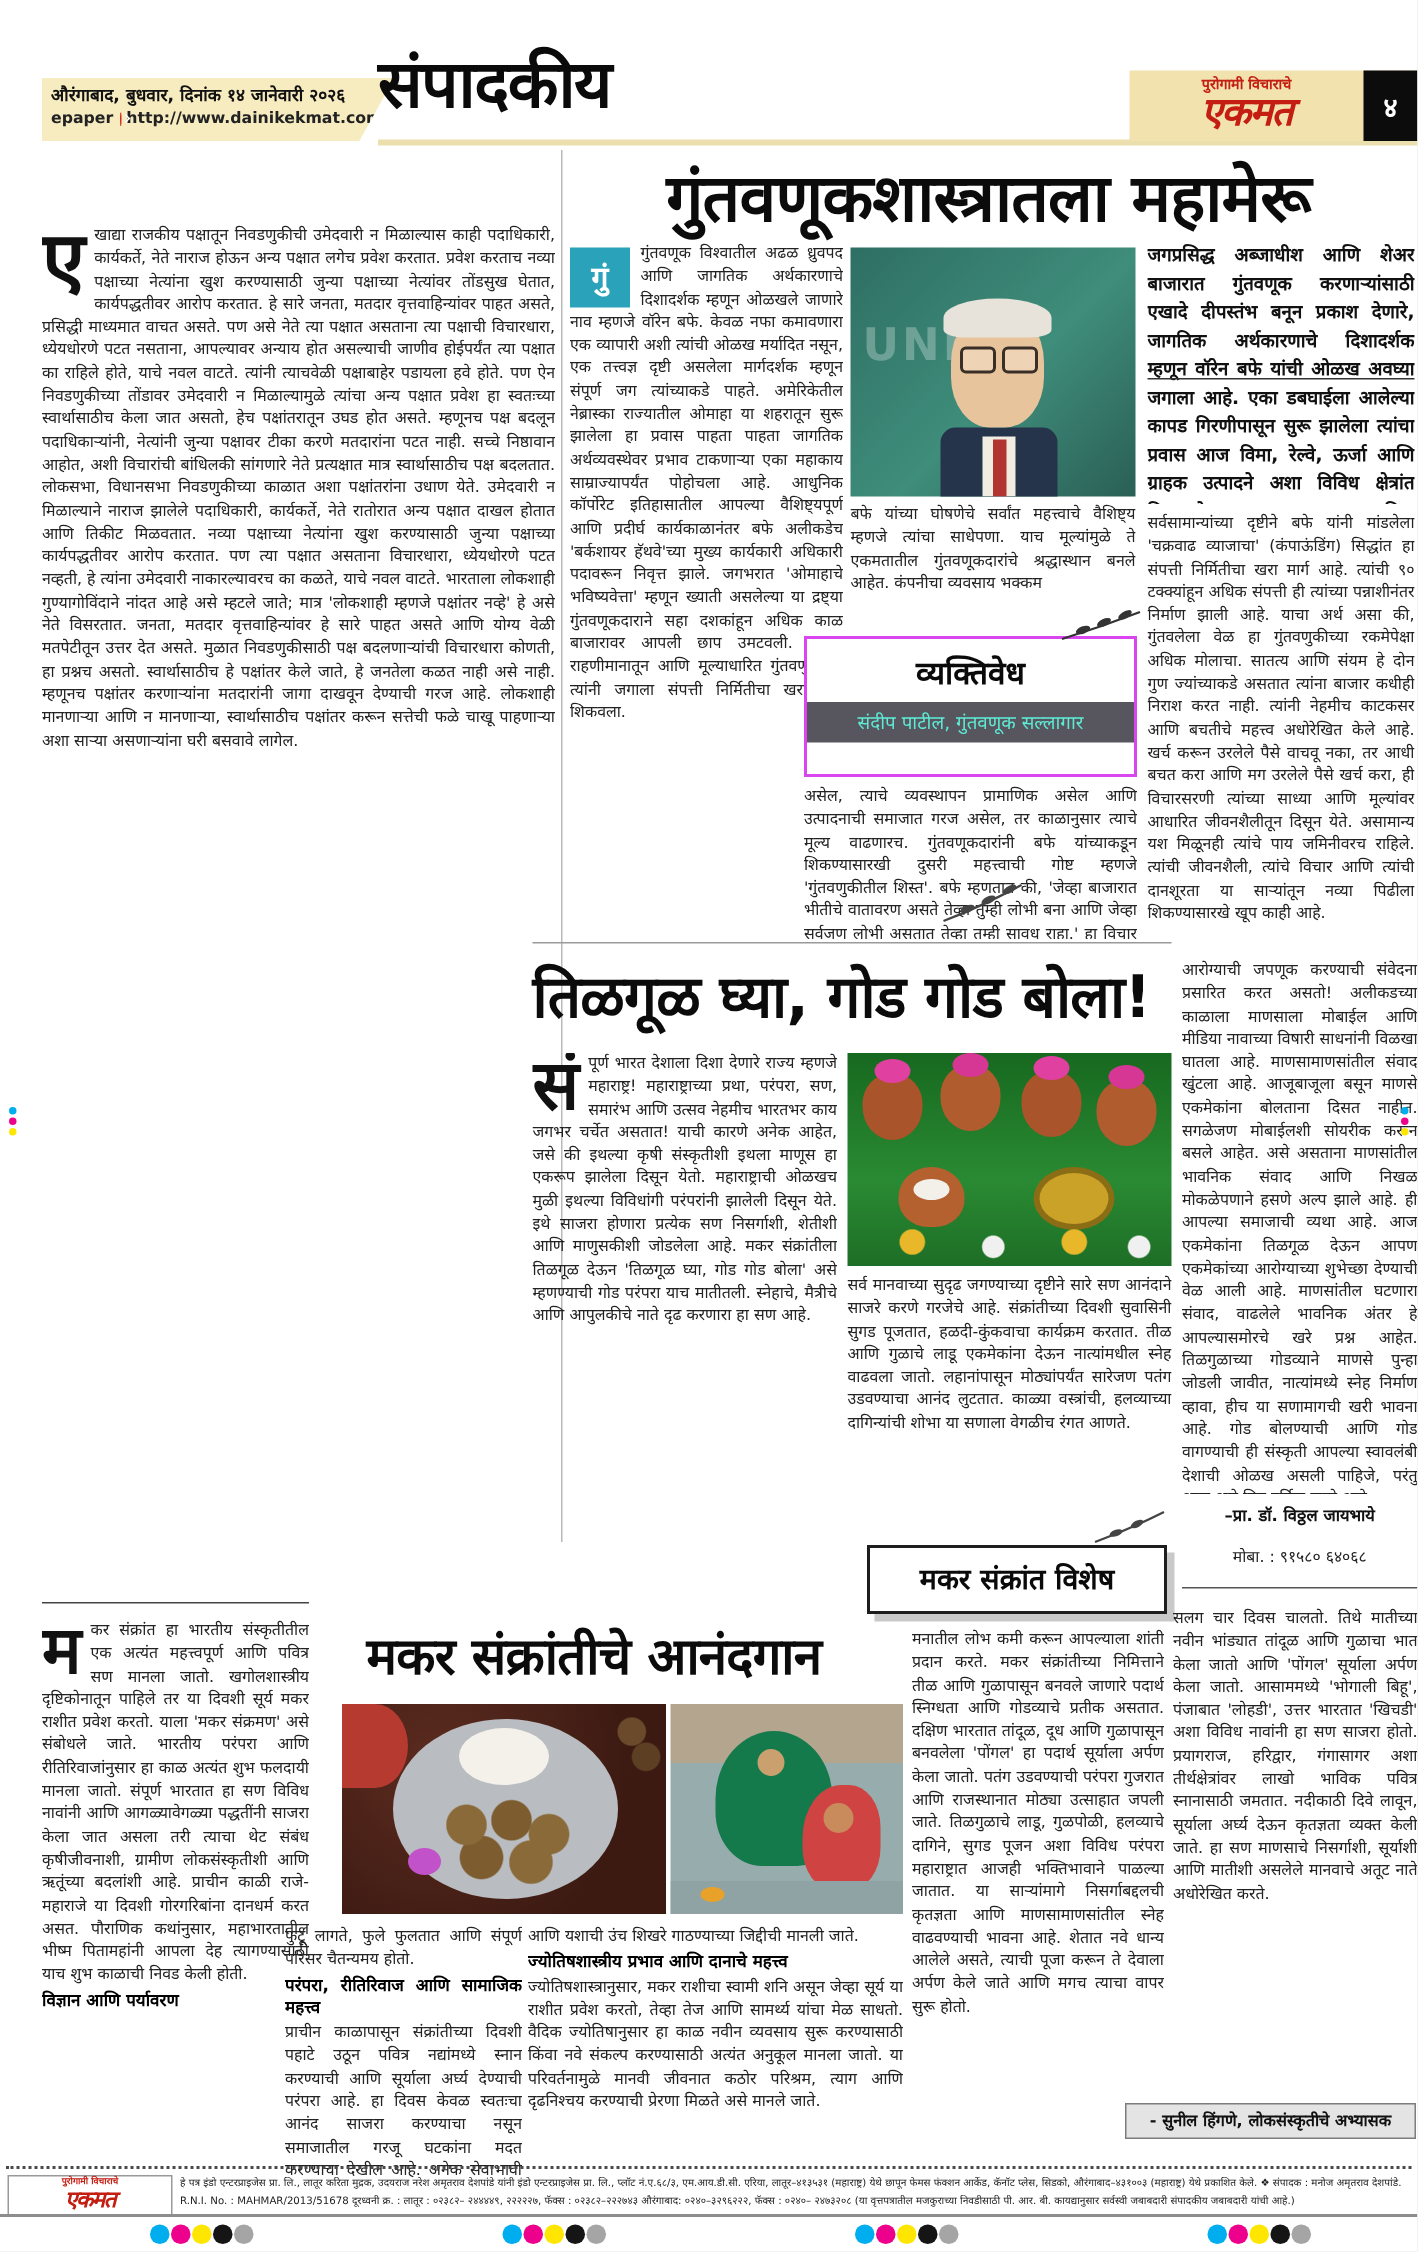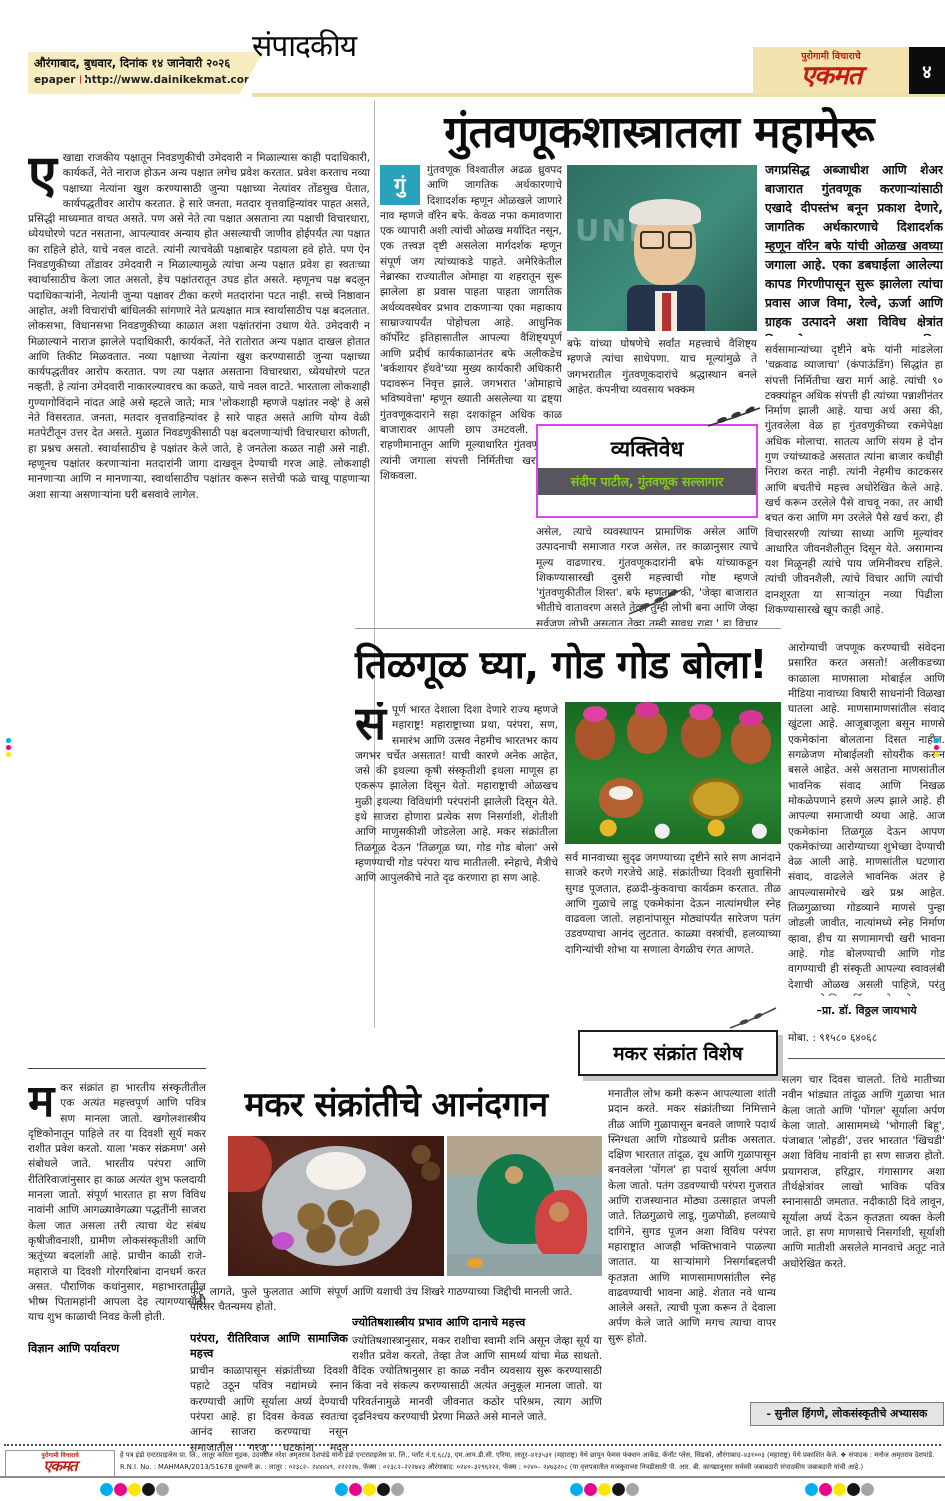--- a/index.html
+++ b/index.html
@@ -5,49 +5,49 @@
   html,body{margin:0;padding:0;background:#e9e9e6;}
   .page{position:relative;width:945px;height:1501px;margin:0 auto;background:#ffffff;
         font-family:"DejaVu Sans","Liberation Sans",sans-serif;color:#1c1c1c;overflow:hidden;}
   
   .date-box{position:absolute;left:28px;top:52px;width:235px;height:42px;background:#f7ebc0;
             clip-path:polygon(0 0,100% 0,90% 100%,0 100%);padding:3px 8px 0 6px;box-sizing:border-box;}
   .date-line{font-size:11.5px;font-weight:bold;color:#111;}
   .epaper-line{font-size:10.5px;font-weight:bold;color:#222;margin-top:3px;display:flex;align-items:center;gap:4px;}
   .epaper-dot{width:9px;height:9px;border-radius:50%;background:#d42a1e;display:inline-block;position:relative;}
   .epaper-dot::after{content:"";position:absolute;left:2px;top:2px;width:3px;height:3px;border:1.5px solid #fff;border-left:none;border-bottom:none;transform:rotate(45deg);}
-  .section-title{position:absolute;left:252px;top:24px;width:190px;font-size:30px;font-weight:normal;color:#0a0a0a;letter-spacing:-1px;}
+  .section-title{position:absolute;left:252px;top:24px;width:190px;font-size:44px;font-weight:bold;color:#0a0a0a;letter-spacing:-1px;}
   .header-rule{position:absolute;left:252px;top:93px;width:693px;height:4px;background:#ecdfae;}
   .logo-strip{position:absolute;left:753px;top:47px;width:192px;height:47px;background:#f2e2ae;display:flex;}
   .logo-txt{flex:1;text-align:center;padding-top:2px;}
   .logo-tagline{font-size:9.5px;font-weight:bold;color:#c41d12;}
   .logo-name{font-size:26px;font-weight:bold;color:#c41d12;font-style:italic;line-height:26px;letter-spacing:-1px;}
   .pageno-box{width:36px;height:47px;background:#0c0c0c;color:#fff;font-size:18px;font-weight:bold;
               display:flex;align-items:center;justify-content:center;}
   
   .jt{position:absolute;text-align:justify;font-size:10.6px;line-height:15.3px;color:#222;overflow:hidden;}
   .headline{position:absolute;font-weight:bold;color:#0b0b0b;letter-spacing:-0.5px;}
   .dropcap{float:left;font-weight:bold;color:#111;line-height:.85;margin:2px 6px 0 0;}
   .dc-plain{font-size:52px;}
   .dc-box{float:left;width:40px;height:40px;margin:3px 7px 2px 0;background:#2aa2ba;color:#fff;
           font-size:20px;font-weight:bold;text-align:center;line-height:40px;}
-  .subhead{font-weight:bold;font-size:11.3px;margin:16px 0 2px 0;color:#000;}
+  .subhead{font-weight:bold;font-size:11.3px;margin:1px 0 2px 0;color:#000;}
   .vrule{position:absolute;width:1px;background:#b9b9b9;}
   .hrule{position:absolute;height:1px;background:#9a9a9a;}
   .bold-intro{font-weight:bold;font-size:12.4px;line-height:19px;color:#111;}
   
   .vyaktivedh{position:absolute;left:536px;top:424px;width:222px;height:94px;background:#fff;
               border:2px solid #d946ef;box-sizing:border-box;}
   .vy-title{text-align:center;font-size:21px;font-weight:bold;padding:8px 0 6px 0;color:#0a0a0a;}
-  .vy-bar{background:#57565f;color:#84cc16;text-align:center;font-size:12.5px;font-weight:bold;padding:5px 2px;}
+  .vy-bar{background:#57565f;color:#5eead4;text-align:center;font-size:12.5px;font-weight:normal;padding:5px 2px;}
   .vishesh-box{position:absolute;left:578px;top:1030px;width:200px;height:46px;background:#fff;
                border:2px solid #1e1e1e;box-shadow:5px 5px 0 #c9c9c9;box-sizing:border-box;
                text-align:center;font-size:19px;font-weight:bold;line-height:42px;color:#0a0a0a;}
   .byline1{position:absolute;left:788px;top:1002px;width:157px;text-align:center;font-weight:bold;font-size:11px;color:#111;}
-  .mobline{position:absolute;left:788px;top:1030px;width:157px;text-align:left;font-size:10.5px;color:#222;}
+  .mobline{position:absolute;left:788px;top:1030px;width:157px;text-align:center;font-size:10.5px;color:#222;}
   .byline2-box{position:absolute;left:750px;top:1402px;width:192px;height:22px;background:#e4e4e4;
                border:1px solid #7d7d7d;text-align:center;font-size:10.8px;font-weight:bold;line-height:22px;color:#111;}
   
   .photo{position:absolute;overflow:hidden;background:#777;}
   .ph-shape{position:absolute;}
   .buffett{background:linear-gradient(135deg,#2e6f63,#3f8d7b 55%,#2a5f55);}
   .buff-txt{position:absolute;left:8px;top:48px;font-size:30px;font-weight:bold;color:rgba(255,255,255,.28);letter-spacing:2px;}
   .tilpots{background:linear-gradient(180deg,#17691f,#2a8a33 60%,#1d6e26);}
   .plate-ph{background:radial-gradient(circle at 30% 30%,#5d2c20,#3c1a12 70%);}
   .river-ph{background:linear-gradient(180deg,#b4a58e 0 28%,#97adad 28% 100%);}
@@ -110,21 +110,21 @@
     <div class="ph-shape" style="left:60px;top:120px;width:78px;height:60px;background:#25344a;border-radius:10px 10px 0 0;"></div>
     <div class="ph-shape" style="left:88px;top:126px;width:22px;height:40px;background:#f1ece2;"></div>
     <div class="ph-shape" style="left:95px;top:128px;width:9px;height:38px;background:#b23430;"></div>
     <div class="ph-shape" style="left:67px;top:40px;width:62px;height:80px;background:#e8c49d;border-radius:46% 46% 42% 42%;"></div>
     <div class="ph-shape" style="left:62px;top:34px;width:72px;height:26px;background:#e7e3da;border-radius:50% 50% 20% 20%;"></div>
     <div class="ph-shape" style="left:73px;top:66px;width:20px;height:14px;border:2px solid #3a2f26;border-radius:4px;background:rgba(255,255,255,.25);"></div>
     <div class="ph-shape" style="left:101px;top:66px;width:20px;height:14px;border:2px solid #3a2f26;border-radius:4px;background:rgba(255,255,255,.25);"></div>
   </div>
 
   <div class="jt" style="left:567px;top:336px;width:190px;height:86px;">
-    <span>बफे यांच्या घोषणेचे सर्वांत महत्त्वाचे वैशिष्ट्य म्हणजे त्यांचा साधेपणा. याच मूल्यांमुळे ते जगभरातील गुंतवणूकदारांचे श्रद्धास्थान बनले आहेत. कंपनीचा व्यवसाय भक्कम</span>
+    <span>बफे यांच्या घोषणेचे सर्वांत महत्त्वाचे वैशिष्ट्य म्हणजे त्यांचा साधेपणा. याच मूल्यांमुळे ते एकमतातील गुंतवणूकदारांचे श्रद्धास्थान बनले आहेत. कंपनीचा व्यवसाय भक्कम</span>
   </div>
 
   <div class="vyaktivedh">
     <svg class="leaf" style="right:-6px;top:-22px;" width="56" height="26" viewBox="0 0 56 26">
       <path d="M2 22 Q28 14 54 4" stroke="#333" stroke-width="1.5" fill="none"></path>
       <ellipse cx="16" cy="16" rx="5" ry="2.4" fill="#333" transform="rotate(-20 16 16)"></ellipse>
       <ellipse cx="30" cy="11" rx="5" ry="2.4" fill="#333" transform="rotate(-25 30 11)"></ellipse>
       <ellipse cx="44" cy="6" rx="5" ry="2.4" fill="#333" transform="rotate(-30 44 6)"></ellipse>
     </svg>
     <div class="vy-title">व्यक्तिवेध</div>

